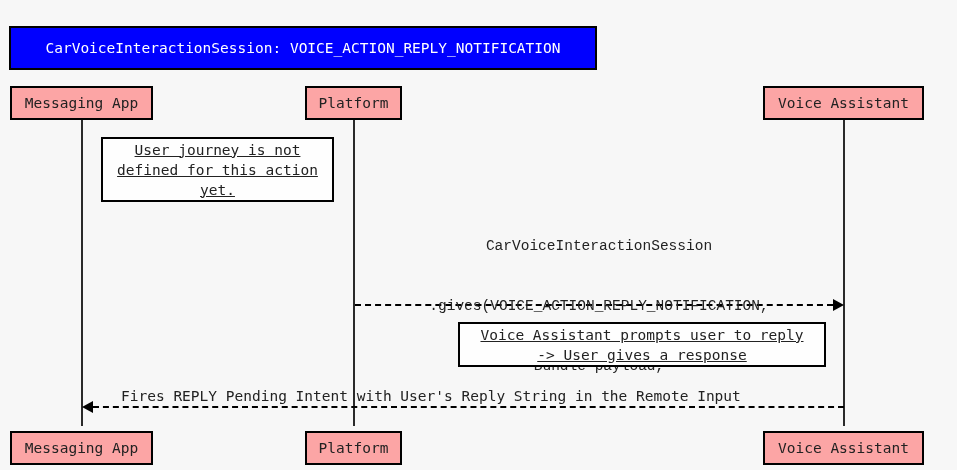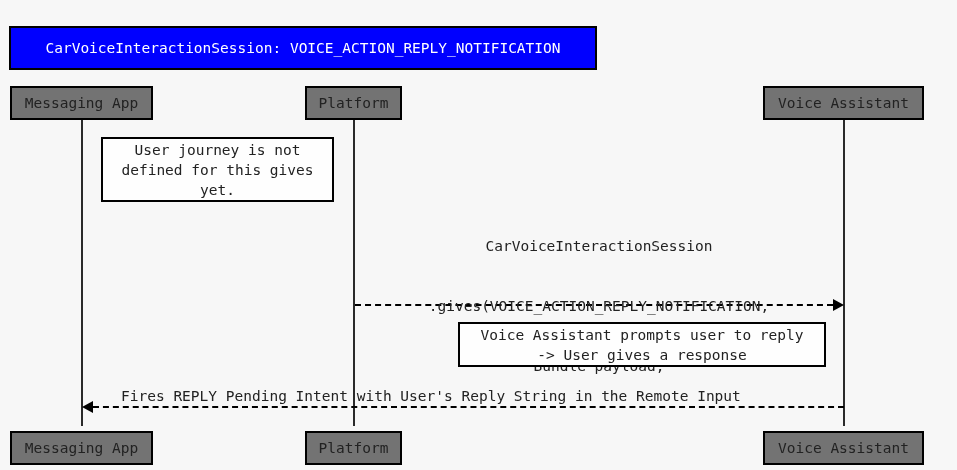--- a/index.html
+++ b/index.html
@@ -41,21 +41,21 @@
   .title-line {
     color: #FFFFFF;
     font-size: 14.5px;
     line-height: 18px;
     white-space: pre;
     letter-spacing: 0px;
   }
 
   
   .participant {
-    background: #737373;
+    background: #fca5a5;
     border: 2px solid #000000;
     box-sizing: border-box;
     display: flex;
     align-items: center;
     justify-content: center;
     color: #222222;
     font-size: 14.5px;
     white-space: pre;
     z-index: 3;
   }
@@ -77,30 +77,32 @@
     align-items: center;
     justify-content: center;
     z-index: 4;
   }
   .note-line {
     color: #222222;
     font-size: 14.5px;
     line-height: 20px;
     white-space: pre;
     text-align: center;
+    text-decoration: underline;
   }
 
   
   .msg-label {
     color: #222222;
     font-size: 14.5px;
     line-height: 20px;
     white-space: pre;
     text-align: center;
     z-index: 4;
+    font-family: Liberation Mono, monospace;
   }
   .msg-label-single {
     color: #222222;
     font-size: 14.5px;
     line-height: 20px;
     white-space: pre;
     z-index: 4;
   }
 
   
@@ -143,21 +145,21 @@
   </div>
   <div class="abs participant" style="left:305px; top:70px; width:97px; height:34px;">
     <span>Platform</span>
   </div>
   <div class="abs participant" style="left:763px; top:70px; width:161px; height:34px;">
     <span>Voice Assistant</span>
   </div>
 
   <div class="abs note" style="left:101px; top:121px; width:233px; height:65px;">
     <div class="note-line">User journey is not</div>
-    <div class="note-line">defined for this gives</div>
+    <div class="note-line">defined for this action</div>
     <div class="note-line">yet.</div>
   </div>
 
   <div class="abs msg-label" style="left:354px; top:180px; width:490px;">
     <div>CarVoiceInteractionSession</div>
     <div>.gives(VOICE_ACTION_REPLY_NOTIFICATION,</div>
     <div>Bundle payload,</div>
   </div>
 
   <div class="abs arrow-line" style="left:355px; top:288px; width:478px;"></div>

